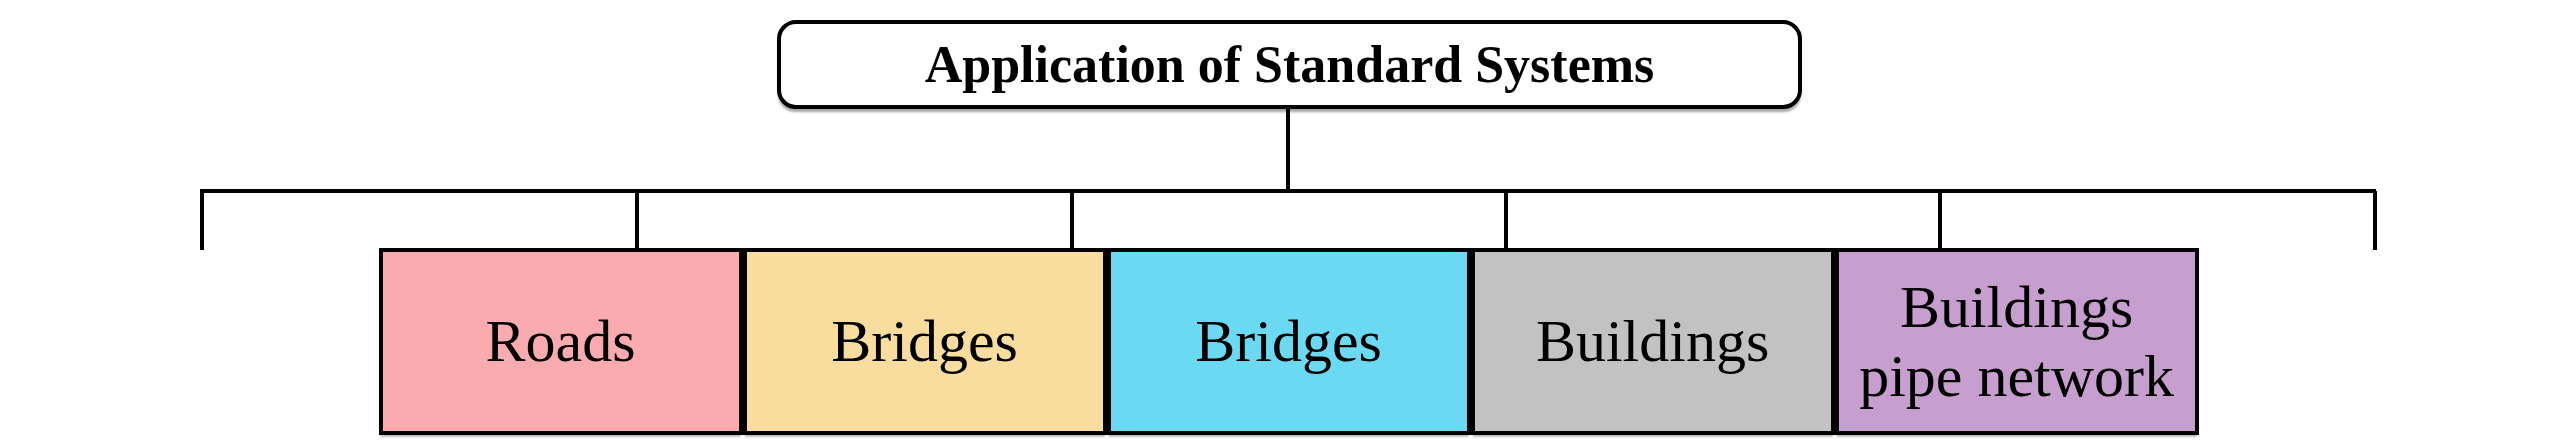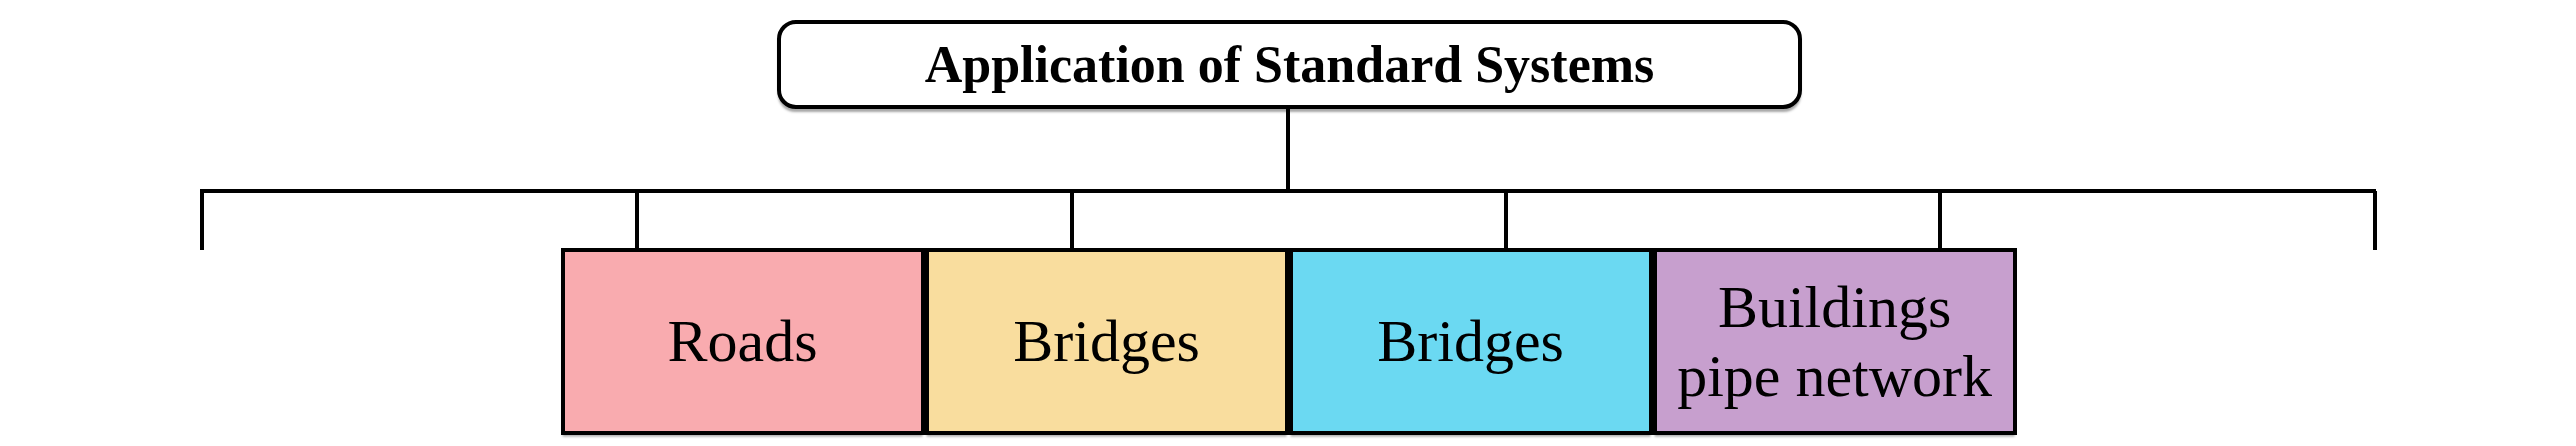--- a/index.html
+++ b/index.html
@@ -117,19 +117,22 @@
   <div class="node-row">
     <div class="node" style="background: rgb(249, 171, 175);">
       <span class="node-label">Roads</span>
     </div>
     <div class="node" style="background: rgb(249, 221, 158);">
       <span class="node-label">Bridges</span>
     </div>
     <div class="node" style="background: rgb(107, 217, 242);">
       <span class="node-label">Bridges</span>
     </div>
+    <div class="node" style="background: rgb(194, 194, 194);">
+      <span class="node-label">Buildings</span>
+    </div>
     <div class="node" style="background: rgb(199, 159, 206);">
       <span class="node-label">Buildings pipe network</span>
     </div>
   </div>
 
 </div>
 
 
 </body></html>

